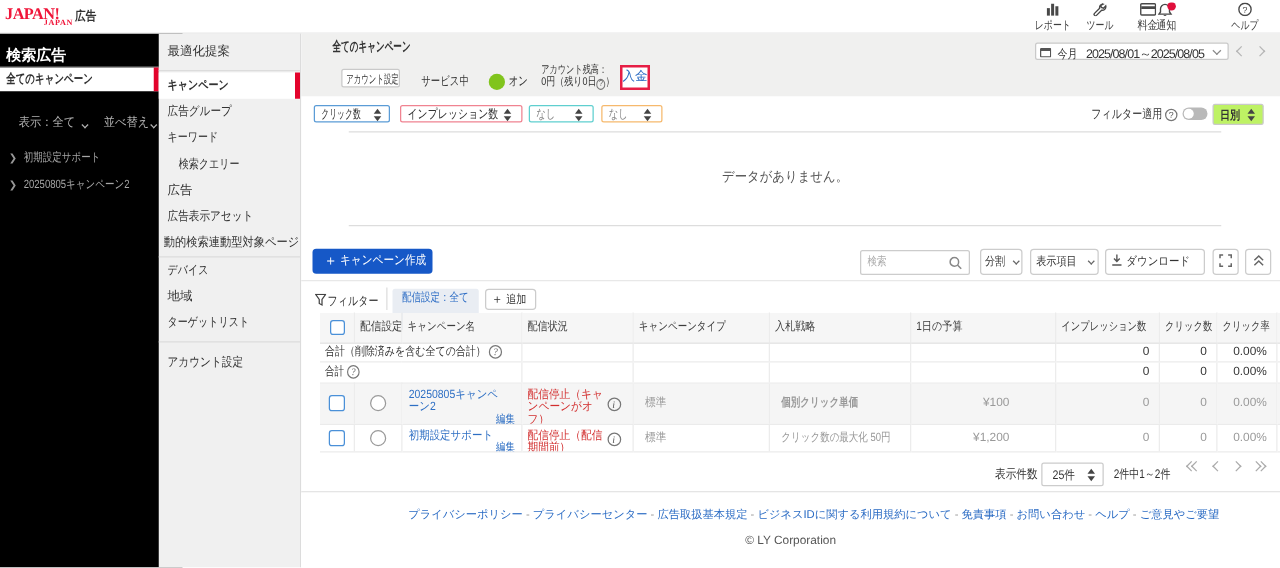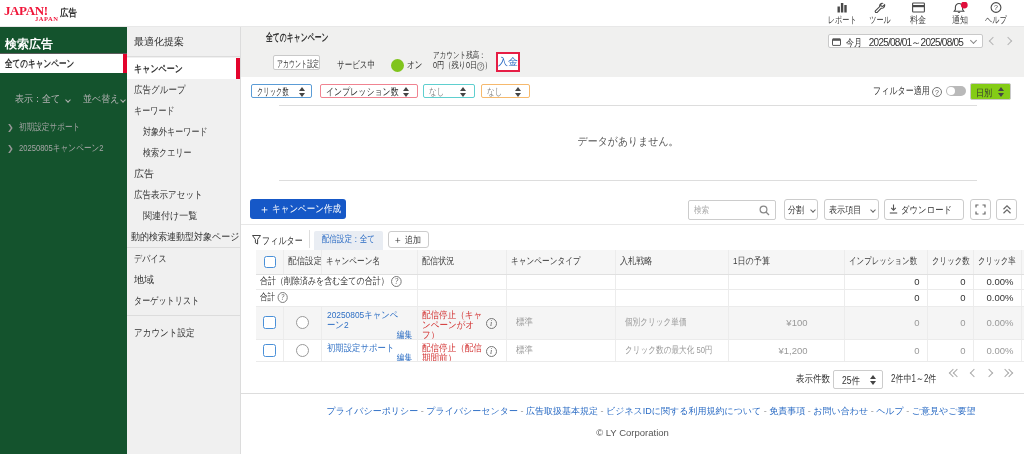--- a/index.html
+++ b/index.html
@@ -14,21 +14,21 @@
   #topbar { left:0; top:0; width:1024px; height:27px; background:#fff; border-bottom:1px solid #e8e8e8; }
   .ylogo { font-family:"Liberation Serif",serif; font-weight:bold; color:#f0163a; }
   #yh  { left:4px; top:3px; font-size:13px; letter-spacing:-0.4px; }
   #yjp { left:35px; top:15px; font-size:6.5px; letter-spacing:0.5px; }
   #ykk { left:60px; top:6px; font-size:10px; font-weight:bold; color:#333; }
   .hicon { top:2px; width:38px; text-align:center; color:#3f3f3f; }
   .hicon svg { display:block; margin:0 auto; }
   .hicon .lbl { font-size:9.5px; display:block; margin-top:1px; }
 
   
-  #sidebar { left:0; top:27px; width:146px; height:427px; background:#14532d; color:#fff; overflow:hidden; }
+  #sidebar { left:0; top:27px; width:146px; height:427px; background:#000000; color:#fff; overflow:hidden; }
   #sb-title { left:5px; top:9px; font-size:12px; font-weight:bold; letter-spacing:0; }
   #sb-line { left:0; top:26px; width:127px; height:1px; background:#5c5c5c; }
   #sb-sel { left:0; top:27px; width:127px; height:19px; background:#fff; color:#333; font-weight:bold; line-height:19px; padding-left:5px; font-size:10.5px; }
   #sb-sel .rbar { position:absolute; right:0; top:0; width:4px; height:19px; background:#e3032c; }
   #sb-sort { left:0; top:53px; width:127px; height:14px; line-height:14px; color:#b2b2b2; font-size:9.5px;margin-top:12px; }
   .sbitem { left:0; width:127px; height:21px; line-height:21px; color:#a6a6a6; font-size:9.5px; white-space:nowrap; overflow:hidden; padding-left:7px; }
   .sbitem .ar { font-size:8px; margin-right:5px; color:#989898; }
 
   
   #menu { left:127px; top:27px; width:114px; height:427px; background:#f0f0f0; border-right:1px solid #dcdcdc; }
@@ -61,21 +61,21 @@
   .selbox { position:absolute; top:57px; height:14px; background:#fff; border-radius:2px; font-size:10px; line-height:12px; color:#333; }
   .selbox .tx { position:absolute; left:5px; top:0.5px; }
   .ud { position:absolute; width:7px; height:10px; }
   .ud:before { content:""; position:absolute; left:0; top:0; border:3.5px solid transparent; border-bottom:4px solid #444; border-top:none; }
   .ud:after  { content:""; position:absolute; left:0; bottom:0; border:3.5px solid transparent; border-top:4px solid #444; border-bottom:none; }
 
   #filterlbl { position:absolute; left:632px; top:57px; font-size:10px; }
   #qmark1 { position:absolute; left:691px; top:58px; }
   #toggle { position:absolute; left:705px; top:59px; width:20px; height:10px; background:#b9b9b9; border-radius:5px; }
   #toggle .knob { position:absolute; left:1px; top:1px; width:8px; height:8px; background:#fff; border-radius:50%; }
-  #daybox { position:absolute; left:729px; top:56px; width:41px; height:17px; background:#84cc16; border:1px solid #c9c9c9; border-radius:2px; font-size:9.5px; line-height:15px; }
+  #daybox { position:absolute; left:729px; top:56px; width:41px; height:17px; background:#bef264; border:1px solid #c9c9c9; border-radius:2px; font-size:9.5px; line-height:15px;font-weight:bold; }
 
   #chart-top { position:absolute; left:38px; top:78px; width:698px; height:1px; background:#ddd; }
   #chart-bot { position:absolute; left:38px; top:153px; width:698px; height:1px; background:#ddd; }
   #nodata { position:absolute; left:38px; top:107px; width:698px; text-align:center; font-size:11px; color:#555; }
 
   #btn-create { position:absolute; left:9px; top:172px; width:96px; height:20px; background:#1658c7; color:#fff; border-radius:3px; font-size:10px; line-height:20px; }
   #searchbox { position:absolute; left:447px; top:173px; width:88px; height:20px; border:1px solid #ccc; border-radius:2px; background:#fff; color:#aaa; font-size:9.5px; line-height:18px; padding-left:5px; }
   .tbtn { position:absolute; top:172px; height:21px; background:#fff; border:1px solid #ccc; border-radius:3px; font-size:9.5px; line-height:19px; text-align:center; color:#333; }
   #tool-line { position:absolute; left:0; top:197px; width:783px; height:1px; background:#e8e8e8; }
 
@@ -135,21 +135,21 @@
       </svg>
     <span class="lbl cxc" style="--s:.75;">ツール</span>
   </div>
   <div class="hicon abs" style="left:899px;">
     <svg width="13" height="11" viewBox="0 0 13 11">
         <rect x="0.6" y="1" width="11.8" height="9" rx="0.8" fill="none" stroke="#484848" stroke-width="1.1"></rect>
         <rect x="1" y="3" width="11" height="2.2" fill="#484848"></rect>
       </svg>
     <span class="lbl cxc" style="--s:.85;">料金</span>
   </div>
-  <div class="hicon abs" style="left:941px;">
+  <div class="hicon abs" style="left:914px;">
     <svg width="15" height="11" viewBox="0 0 15 11">
         <path d="M6 1.5a3.6 3.6 0 0 1 3.6 3.6v2.5l1.2 1.7H1.2l1.2-1.7V5.1A3.6 3.6 0 0 1 6 1.5z" fill="none" stroke="#484848" stroke-width="1.1"></path>
         <path d="M4.7 10a1.4 1.4 0 0 0 2.6 0z" fill="#484848"></path>
         <circle cx="11.3" cy="3" r="3.4" fill="#e00f3c"></circle>
       </svg>
     <span class="lbl cxc" style="--s:.85;">通知</span>
   </div>
   <div class="hicon abs" style="left:977px;">
     <svg width="12" height="11" viewBox="0 0 12 11">
         <circle cx="6" cy="5.5" r="4.9" fill="none" stroke="#484848" stroke-width="1.1"></circle>
@@ -173,25 +173,23 @@
   <div class="sbitem abs" style="top:89px;"><span class="ar">❯</span><span class="cx" style="--s:.8;">初期設定サポート</span></div>
 </div>
 
 <div id="menu" class="abs">
   <div style="height:4px;"></div>
   <span class="mitem">最適化提案</span>
   <div class="mdiv" style="margin:4px 0 1px 0;"></div>
   <span class="mitem msel"><span class="cx" style="--s:.8;">キャンペーン</span><span class="rbar"></span></span>
   <span class="mitem"><span class="cx" style="--s:.85;">広告グループ</span></span>
   <span class="mitem"><span class="cx" style="--s:.8;">キーワード</span></span>
-  <span class="mitem ind"><span class="cx" style="--s:.8;">対象外キーワード</span></span>
   <span class="mitem ind"><span class="cx" style="--s:.8;">検索クエリー</span></span>
   <span class="mitem">広告</span>
   <span class="mitem"><span class="cx" style="--s:.85;">広告表示アセット</span></span>
-  <span class="mitem ind"><span class="cx" style="--s:.9;">関連付け一覧</span></span>
   <span class="mitem" style="padding-left:4px;"><span class="cx" style="--s:.9;">動的検索連動型対象ページ</span></span>
   <div class="mdiv" style="margin:0;"></div>
   <span class="mitem"><span class="cx" style="--s:.8;">デバイス</span></span>
   <span class="mitem">地域</span>
   <span class="mitem"><span class="cx" style="--s:.8;">ターゲットリスト</span></span>
   <div class="mdiv" style="margin:4px 0 6px 0;"></div>
   <span class="mitem"><span class="cx" style="--s:.85;">アカウント設定</span></span>
 </div>
 
 <div id="main" class="abs">
@@ -352,21 +350,21 @@
       </td>
       <td class="red" style="padding:0; vertical-align:top;">
         <div class="namecell" style="width:89px; height:32px;">
           <span class="cx abs" style="--s:.9; left:4px; top:2px;">配信停止（キャ</span>
           <span class="cx abs" style="--s:.9; left:4px; top:12px;">ンペーンがオ</span>
           <span class="cx abs" style="--s:.9; left:4px; top:22px;">フ）</span>
           <span class="info abs" style="left:68px; top:11px; color:#555;">i</span>
         </div>
       </td>
       <td class="dim" style="padding-left:9px;"><span class="cx" style="--s:.9;">標準</span></td>
-      <td class="dim" style="padding-left:9px;"><span class="cx" style="--s:.8;">個別クリック単価</span></td>
+      <td class="dim" style="padding-left:9px;font-weight:bold;"><span class="cx" style="--s:.8;">個別クリック単価</span></td>
       <td class="r dim" style="padding-right:36px;">¥100</td>
       <td class="r dim">0</td>
           <td class="r dim">0</td>
           <td class="r dim">0.00%</td>
           <td></td>
     </tr>
     <tr class="vb" style="height:21px;">
       <td style="padding-left:7px;"><span class="cb"></span></td>
       <td style="text-align:center; padding:0;"><span class="radio"></span></td>
       <td class="blue" style="padding:0; vertical-align:top;">

